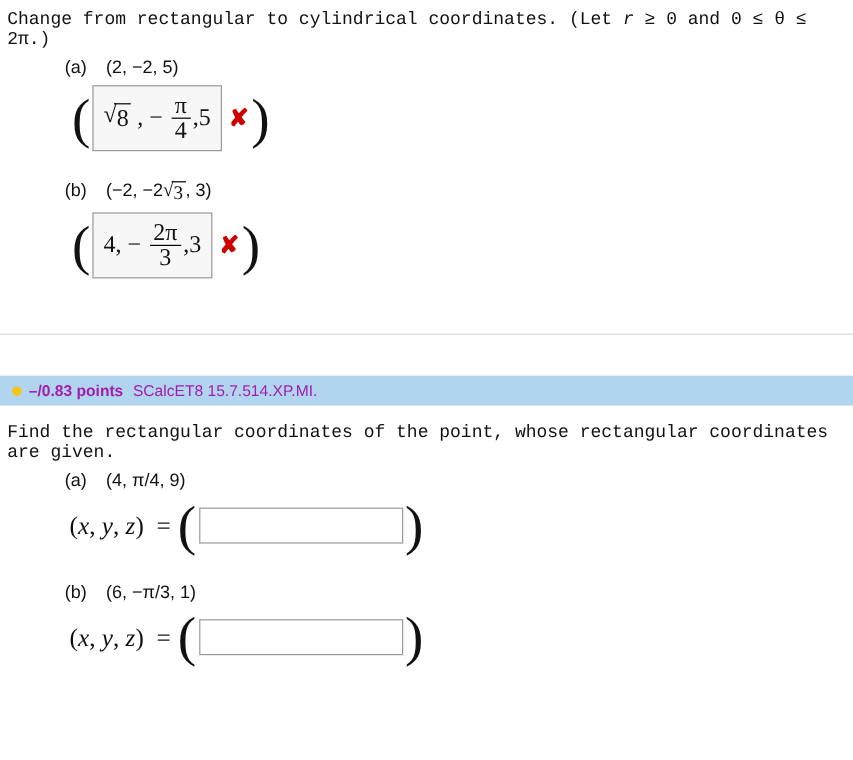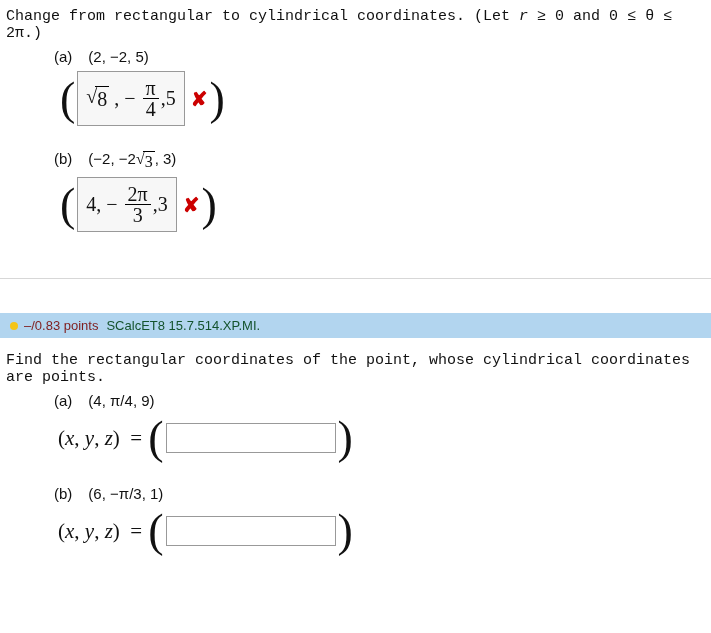--- a/index.html
+++ b/index.html
@@ -79,27 +79,27 @@
       margin-top: 34px;
       display: flex;
       align-items: center;
     }
     .header-bar .dot {
       width: 8px; height: 8px; border-radius: 50%;
       background: #f5c518;
       margin-right: 6px;
     }
     .header-bar .points {
-      color: #7f1d1d;
-      font-weight: normal;
+      color: #a21caf;
+      font-weight: bold;
       margin-right: 4px;
     }
     .header-bar .source {
       margin-left: 4px;
-      color: #14532d;
+      color: #a21caf;
     }
     .sqrt {
       display: inline-flex;
       align-items: flex-start;
     }
     .sqrt .rad {
       font-size: 20px;
       line-height: 1;
     }
     .sqrt .under {
@@ -184,21 +184,21 @@
 
 <hr class="divider">
 
 <div class="header-bar">
   <span class="dot"></span>
   <span class="points">–/0.83 points</span>
   <span class="source">SCalcET8 15.7.514.XP.MI.</span>
 </div>
 
 <div class="question-block" style="padding-top:14px">
-  <div class="prompt">Find the rectangular coordinates of the point, whose cylindrical coordinates are points.</div>
+  <div class="prompt">Find the rectangular coordinates of the point, whose rectangular coordinates are given.</div>
 
   <div class="part">
     <div class="part-label-row">
       <span>(a)</span>
       <span>(4, π/4, 9)</span>
     </div>
     <div class="answer-row">
       <span class="eq-label">(<span class="ital">x</span>, <span class="ital">y</span>, <span class="ital">z</span>)&nbsp; =</span>
       <span class="big-paren">(</span>
       <input type="text" class="answer-input" value="" style="">

